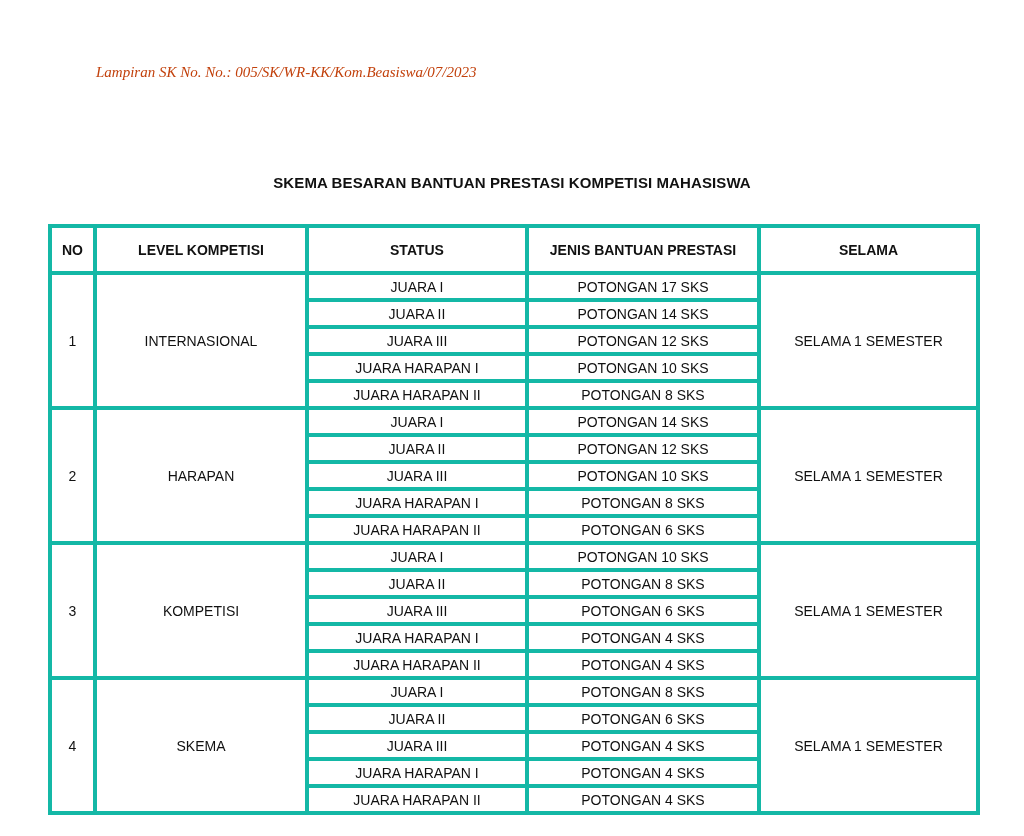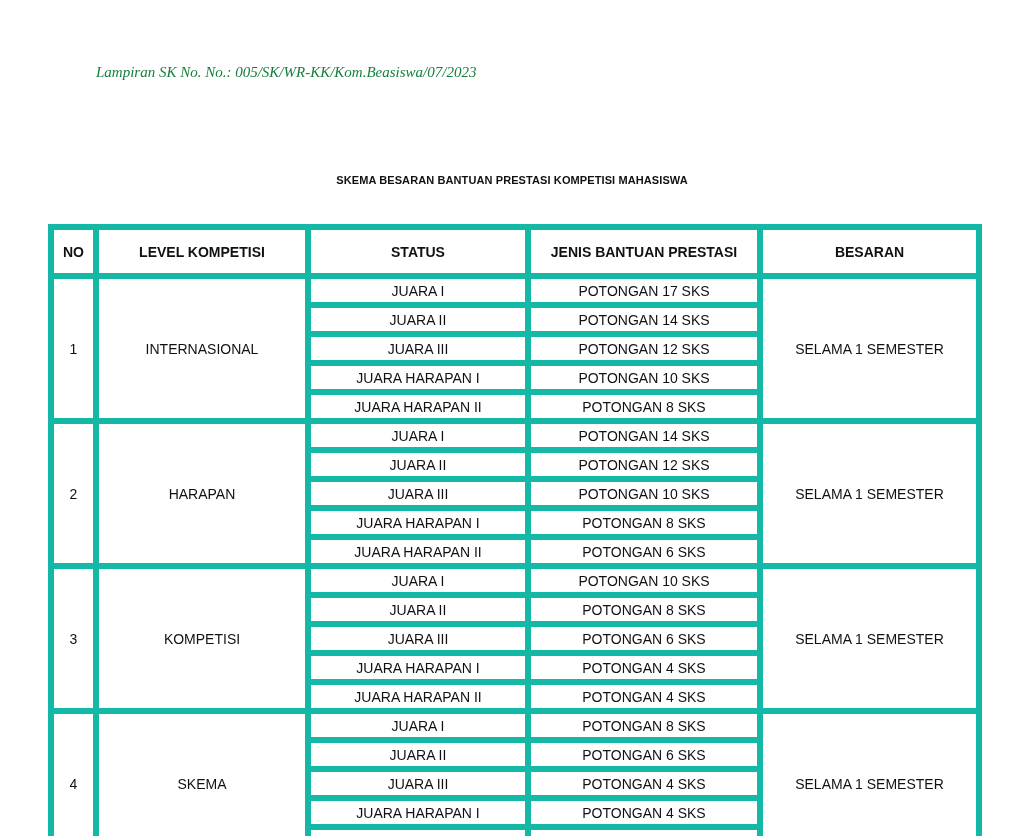--- a/index.html
+++ b/index.html
@@ -1,31 +1,31 @@
 <!DOCTYPE html>
 <html><head>
   <meta charset="utf-8">
   <style>
     html, body { margin: 0; padding: 0; background: #ffffff; }
     body { width: 1024px; height: 836px; position: relative; overflow: hidden; color: #111; }
     .ref {
       position: absolute; left: 96px; top: 64px;
-      font-family: "Liberation Serif", serif; font-style: italic; font-size: 15px; color: #15803d;
+      font-family: "Liberation Serif", serif; font-style: italic; font-size: 15px; color: #c2410c;
     }
     .title {
       position: absolute; left: 0; width: 1024px; top: 174px; text-align: center;
-      font-family: "Liberation Sans", sans-serif; font-weight: bold; font-size: 11px; letter-spacing: 0.1px;
+      font-family: "Liberation Sans", sans-serif; font-weight: bold; font-size: 15px; letter-spacing: 0.1px;
     }
     table.grid {
       position: absolute; left: 48px; top: 224px;
       border-collapse: collapse; table-layout: fixed;
       font-family: "Liberation Sans", sans-serif; font-size: 14px;
     }
     .grid th, .grid td {
-      border: 6px solid #14b8a6; text-align: center; vertical-align: middle; padding: 0;
+      border: 4px solid #14b8a6; text-align: center; vertical-align: middle; padding: 0;
     }
     .grid th { height: 43px; font-weight: bold; font-size: 14px; }
     .grid td { height: 23px; }
     col.c-no { width: 45px; }
     col.c-level { width: 212px; }
     col.c-status { width: 220px; }
     col.c-jenis { width: 232px; }
     col.c-durasi { width: 219px; }
     .grid tr.grp-start td { border-top: 1.5px solid #222; }
   </style>
@@ -42,21 +42,21 @@
       <col class="c-status">
       <col class="c-jenis">
       <col class="c-durasi">
   </colgroup>
   <thead>
     <tr>
       <th>NO</th>
       <th>LEVEL KOMPETISI</th>
       <th>STATUS</th>
       <th>JENIS BANTUAN PRESTASI</th>
-      <th>BESARAN</th>
+      <th>SELAMA</th>
     </tr>
   </thead>
   <tbody id="tbody">
       <tr class="grp-start">
         <td rowspan="5">1</td>
         <td rowspan="5">INTERNASIONAL</td>
         <td>JUARA I</td>
         <td>POTONGAN 17 SKS</td>
         <td rowspan="5">SELAMA 1 SEMESTER</td>
       </tr>

